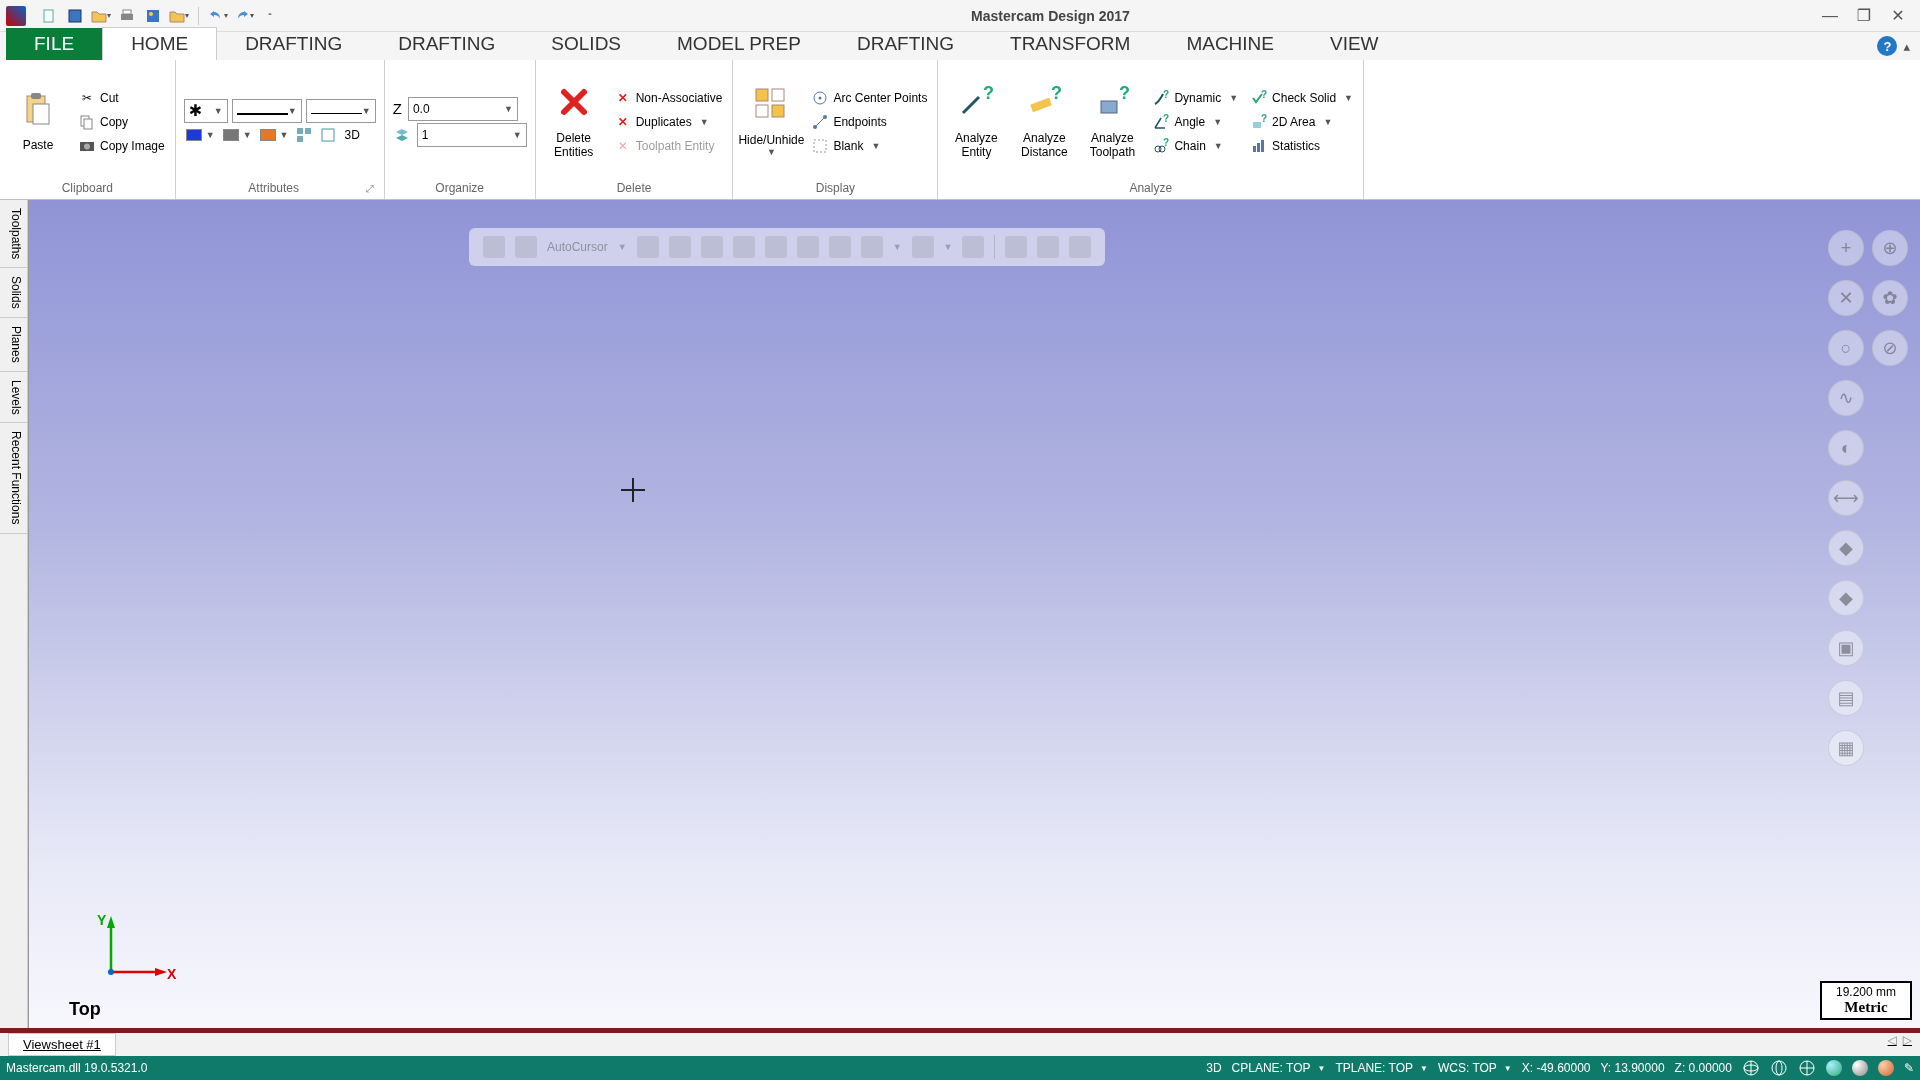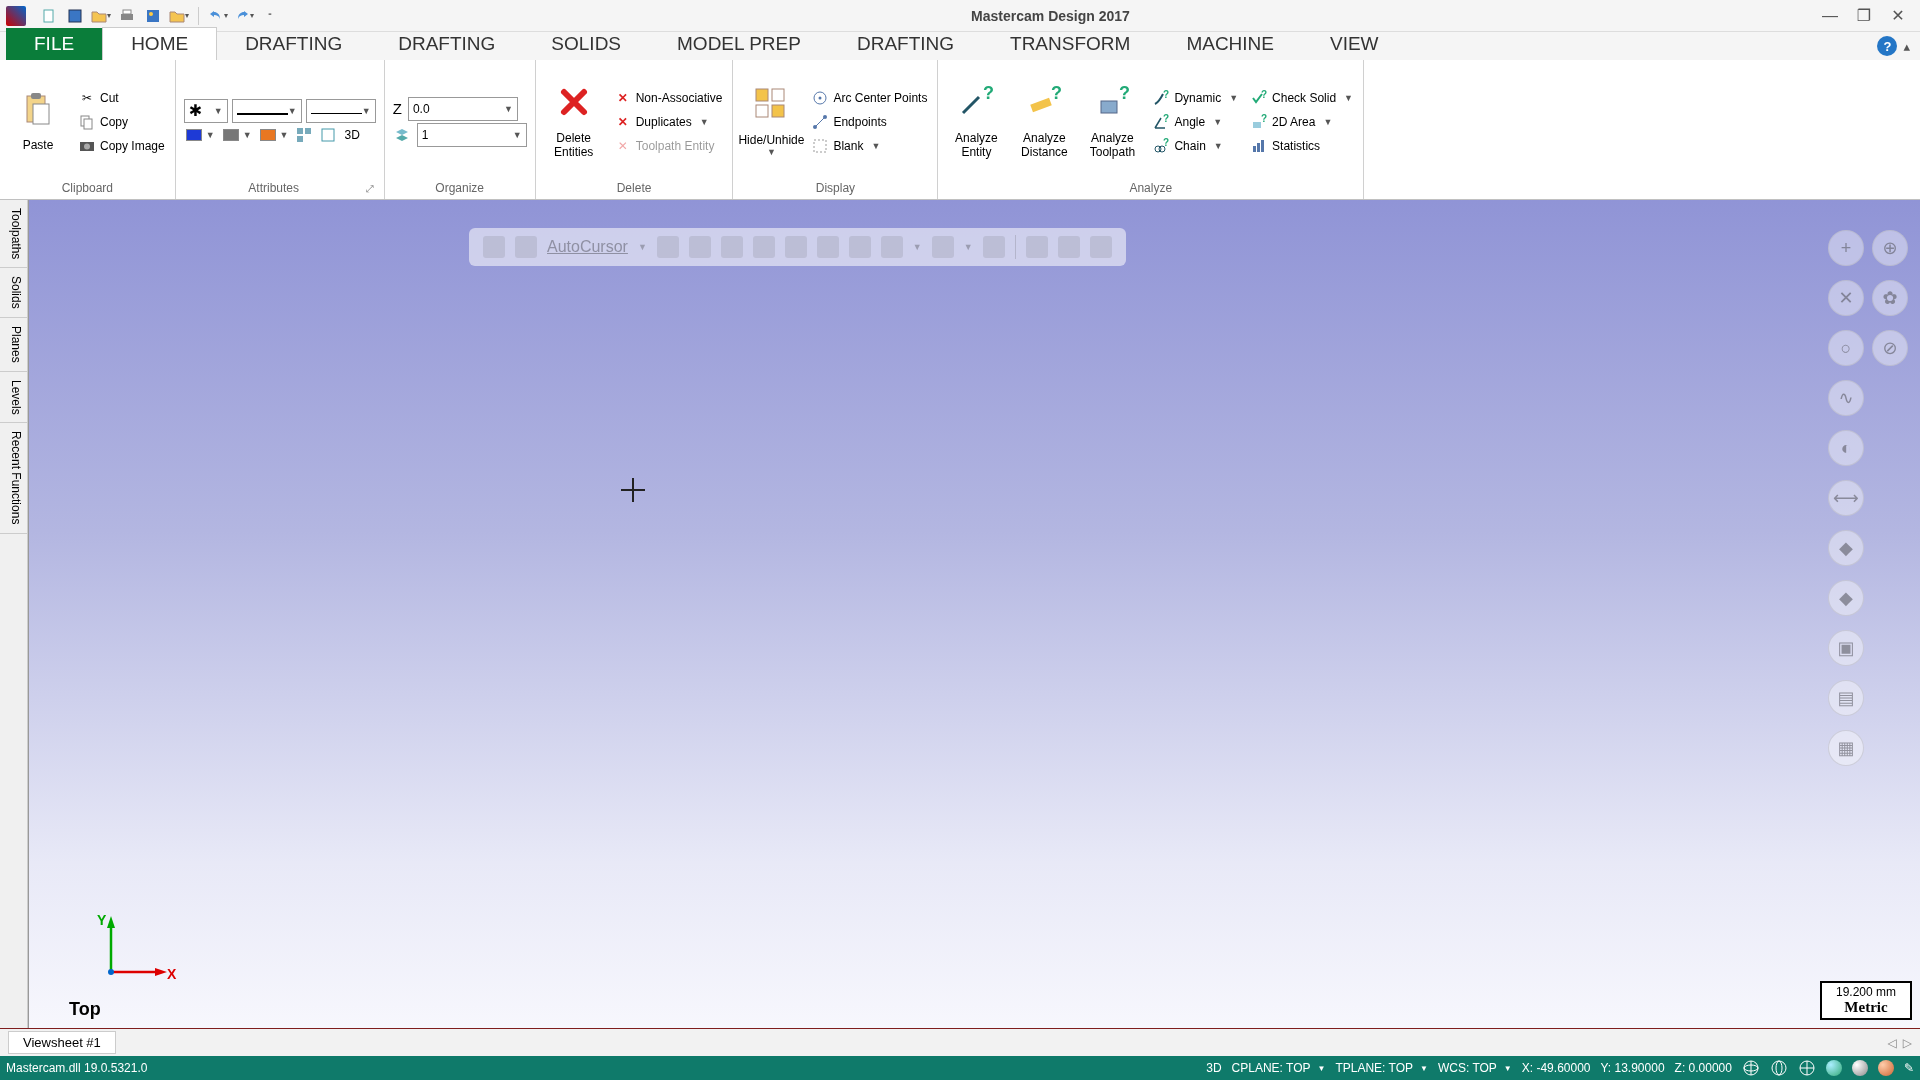--- a/index.html
+++ b/index.html
@@ -42,32 +42,32 @@
 .workspace { position: relative; height: calc(1080px - 32px - 28px - 140px - 28px - 24px); display: flex; }
 .side-tabs { width: 28px; background: #f0f0f0; border-right: 1px solid #ccc; display: flex; flex-direction: column; }
 .side-tab { writing-mode: vertical-rl; text-orientation: mixed; padding: 8px 4px; font-size: 12px; cursor: pointer; border-bottom: 1px solid #ccc; }
 .canvas { flex: 1; background: linear-gradient(to bottom, #9094d6 0%, #b3b6e1 40%, #e8e9f7 80%, #f7f7fd 100%); position: relative; border-left: 1px solid #999; }
 .cursor-cross { position: absolute; width: 24px; height: 24px; left: 592px; top: 278px; }
 .cursor-cross:before, .cursor-cross:after { content: ""; position: absolute; background: #222; }
 .cursor-cross:before { left: 11px; top: 0; width: 2px; height: 24px; }
 .cursor-cross:after { top: 11px; left: 0; height: 2px; width: 24px; }
 .float-toolbar { position: absolute; top: 28px; left: 440px; height: 38px; background: rgba(245,245,250,0.6); border-radius: 6px; display: flex; align-items: center; gap: 10px; padding: 0 14px; }
 .ft-item { width: 22px; height: 22px; background: rgba(120,120,130,0.2); border-radius: 3px; }
-.ft-label { color: rgba(80,80,90,0.5); font-size: 16px; text-decoration: underline; }
+.ft-label { color: rgba(80,80,90,0.5); font-size: 12px; }
 .right-float { position: absolute; right: 12px; top: 30px; display: flex; flex-direction: column; gap: 14px; }
 .right-float-row { display: flex; gap: 8px; }
 .rf-btn { width: 36px; height: 36px; border-radius: 50%; background: rgba(255,255,255,0.4); border: 1px solid rgba(180,180,190,0.5); display: flex; align-items: center; justify-content: center; color: rgba(90,90,100,0.6); font-size: 18px; }
 .gnomon { position: absolute; left: 66px; bottom: 40px; }
 .view-label { position: absolute; left: 40px; bottom: 8px; font-weight: bold; font-size: 18px; }
 .scale-box { position: absolute; right: 8px; bottom: 8px; background: #fff; border: 2px solid #000; padding: 2px 14px; text-align: center; }
 .scale-box .val { font-weight: normal; font-size: 12px; }
 .scale-box .unit { font-weight: bold; font-size: 15px; font-family: Liberation Serif, serif; }
 
 
-.viewsheet-bar { height: 28px; background: #f2f2f2; border-top: 1px solid #7f1d1d; display: flex; align-items: center; padding: 0 8px; font-size: 13px; }
+.viewsheet-bar { height: 28px; background: #f2f2f2; border-top: 5px solid #7f1d1d; display: flex; padding: 0 8px; font-size: 13px; text-decoration: underline; }
 .viewsheet-tab { padding: 3px 14px; border: 1px solid #ccc; background: #fff; }
 .vs-nav { margin-left: auto; display: flex; gap: 6px; color: #888; font-size: 12px; }
 
 
 .statusbar { height: 24px; background: #0f7a6a; color: #fff; display: flex; align-items: center; font-size: 12px; padding: 0 6px; gap: 16px; }
 .status-item { display: flex; align-items: center; gap: 4px; }
 .status-right { margin-left: auto; display: flex; gap: 10px; align-items: center; }
 .status-orb { width: 16px; height: 16px; border-radius: 50%; background: radial-gradient(circle at 30% 30%, #fff, #888); }
 
 

